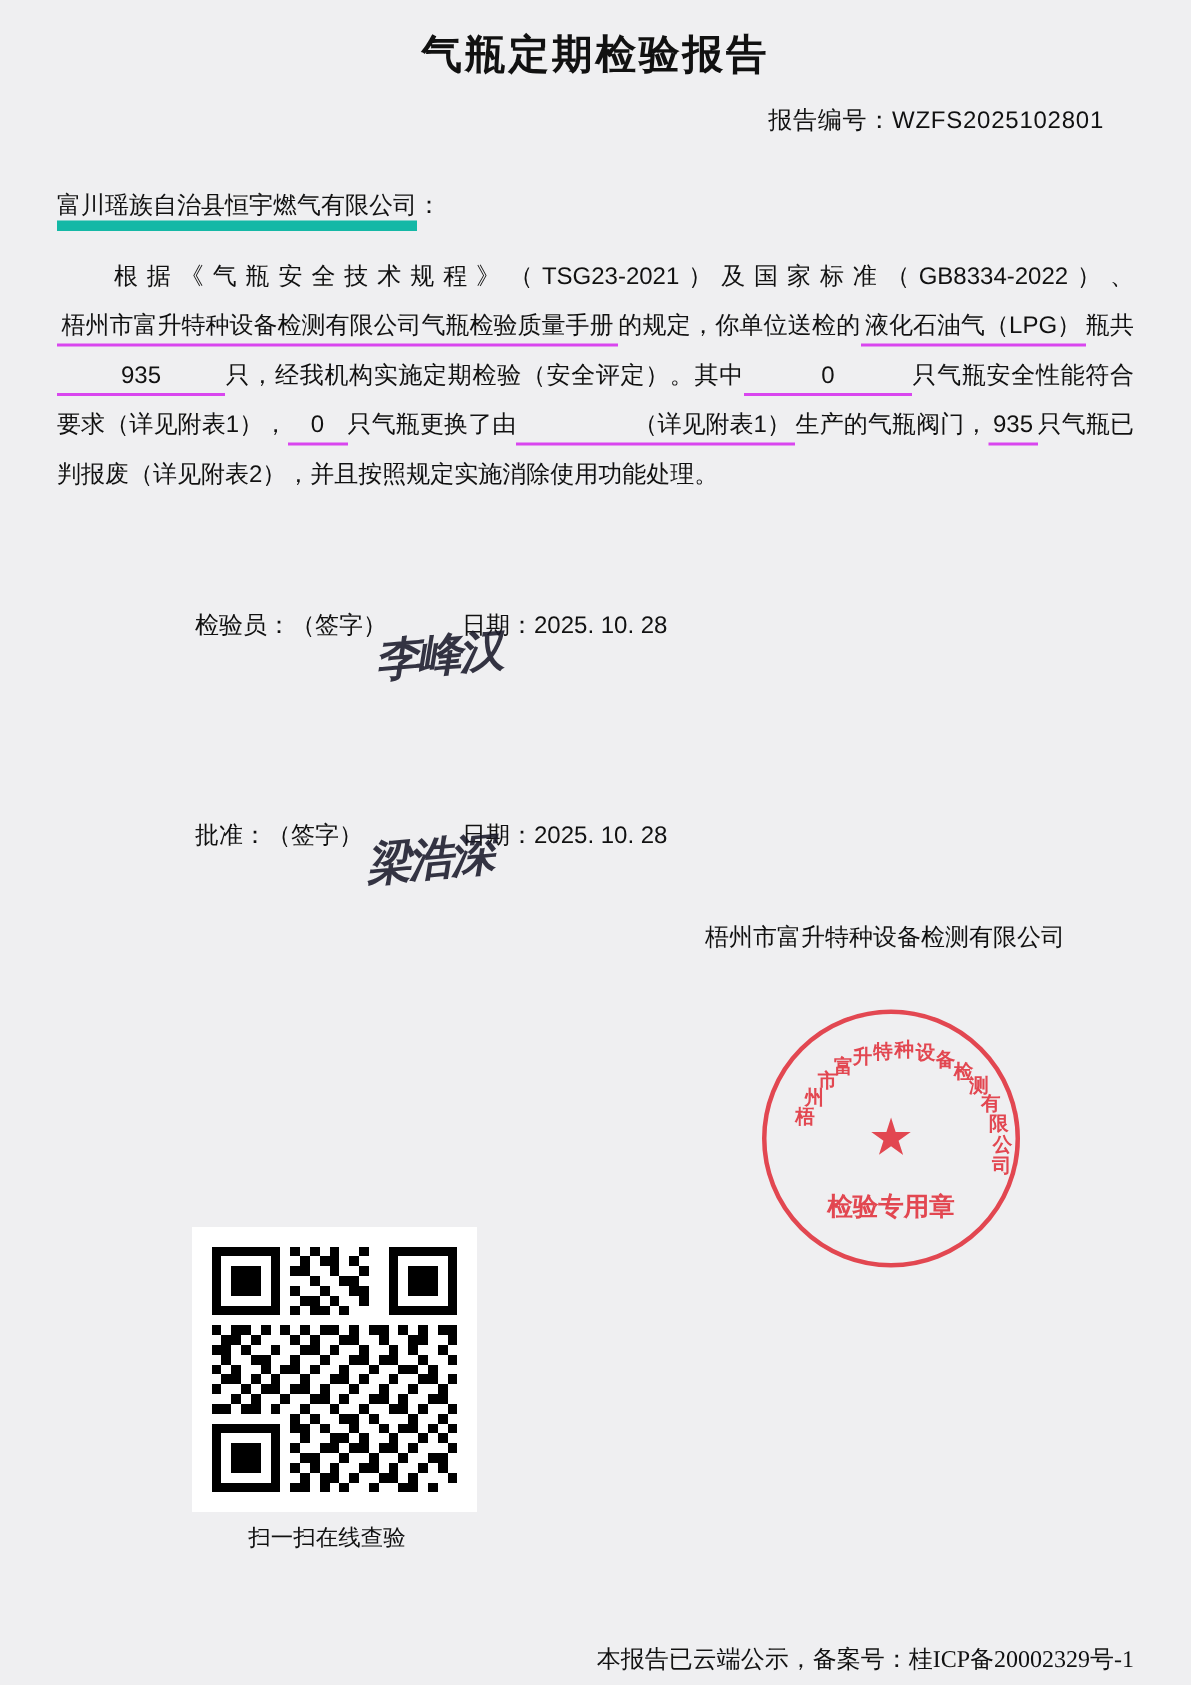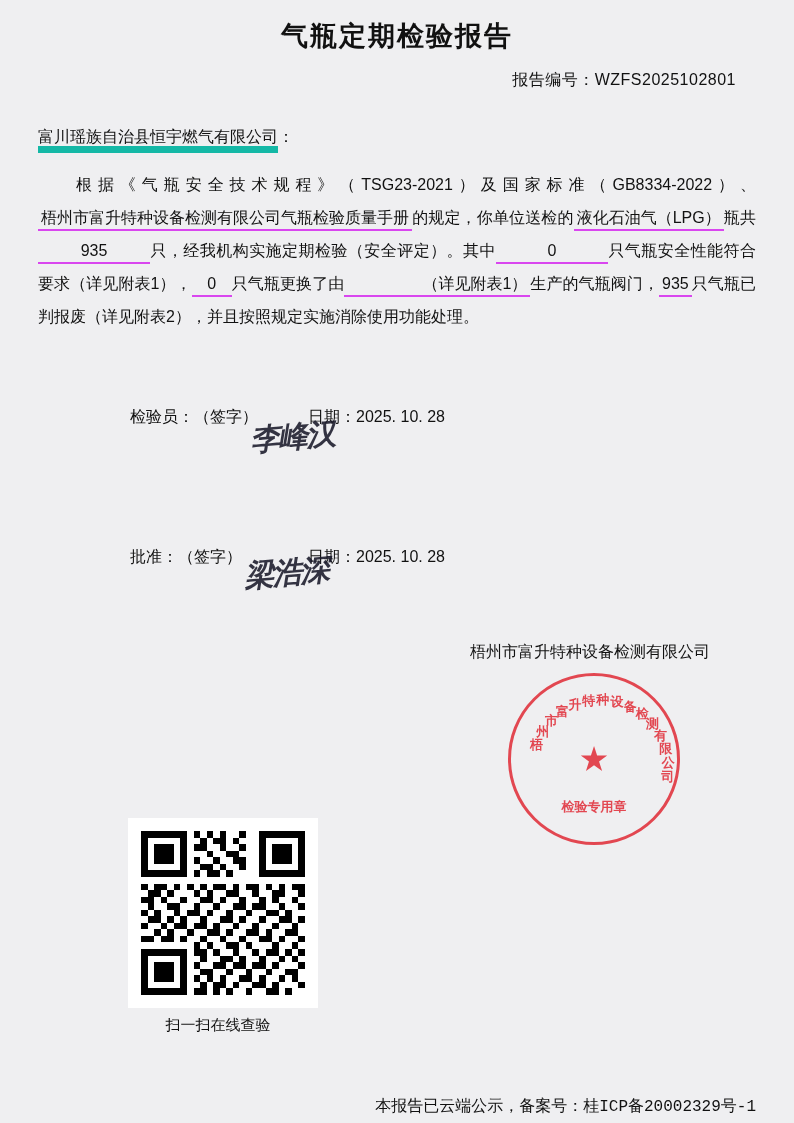--- a/index.html
+++ b/index.html
@@ -95,21 +95,20 @@
     color: #1a1a2a;
     transform: rotate(-5deg);
     letter-spacing: -2px;
     font-weight: bold;
     opacity: .88;
   }
   .sig1 { left: 212px; top: 10px; }
   .sig2 { left: 206px; top: 6px; }
 
   .issuer {
-    margin-top: 26px;
     text-align: right;
     padding-right: 46px;
     font-size: 16px;
     line-height: 34px;
     font-family: "Liberation Sans", sans-serif;
     position: relative;
   }
   .stamp {
     position: absolute;
     left: 508px;
@@ -140,21 +139,21 @@
     font-size: 13px;
     font-family: "Liberation Sans", sans-serif;
     font-weight: bold;
     transform-origin: 0 0;
   }
   .stamp .bottom-text {
     position: absolute;
     width: 100%;
     text-align: center;
     bottom: 26px;
-    font-size: 13px;
+    font-size: 17px;
     font-weight: bold;
     font-family: "Liberation Sans", sans-serif;
   }
 
   .qr-wrap {
     position: absolute;
     left: 128px;
     top: 800px;
     width: 180px;
     text-align: center;
@@ -172,21 +171,21 @@
     font-size: 15px;
     font-family: "Liberation Sans", sans-serif;
   }
   .footer {
     position: absolute;
     left: 0;
     right: 38px;
     bottom: 24px;
     text-align: right;
     font-size: 16px;
-    font-family: Liberation Mono, monospace;
+    font-family: Liberation Serif, serif;
   }
 </style>
 </head>
 <body>
 
 <div class="page">
 
   <div class="title">气瓶定期检验报告</div>
 
   <div class="report-no">

